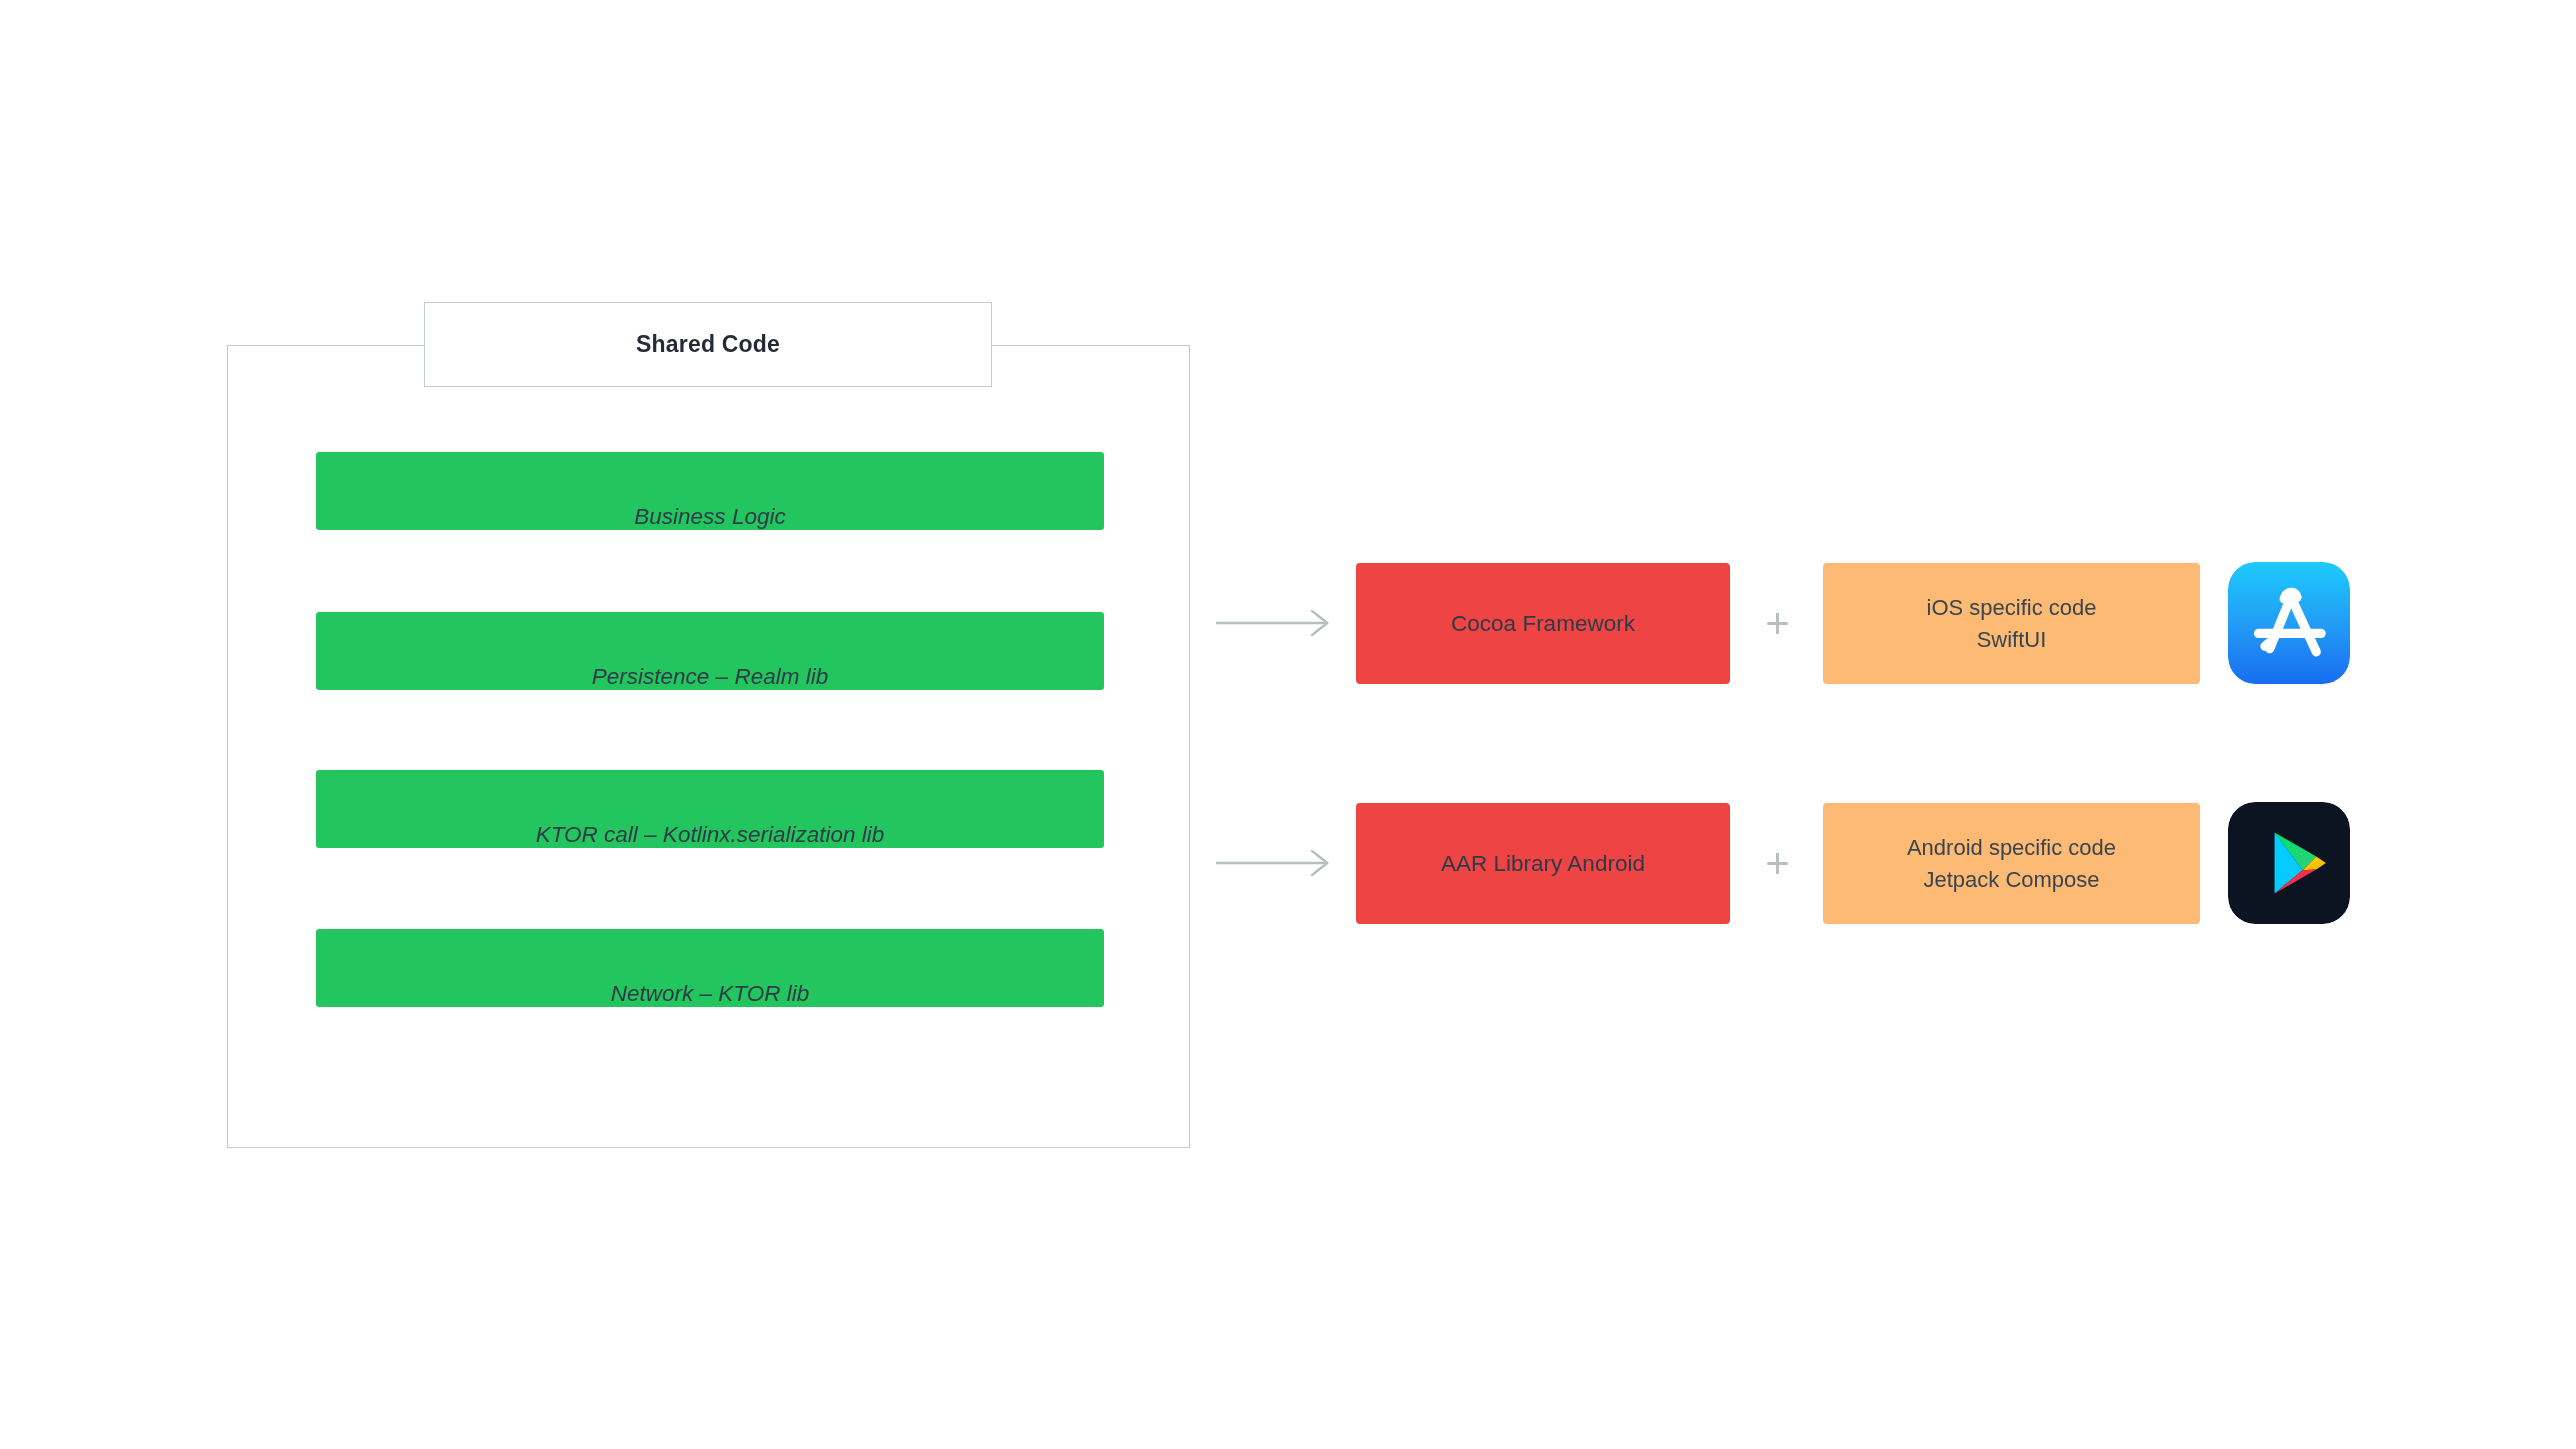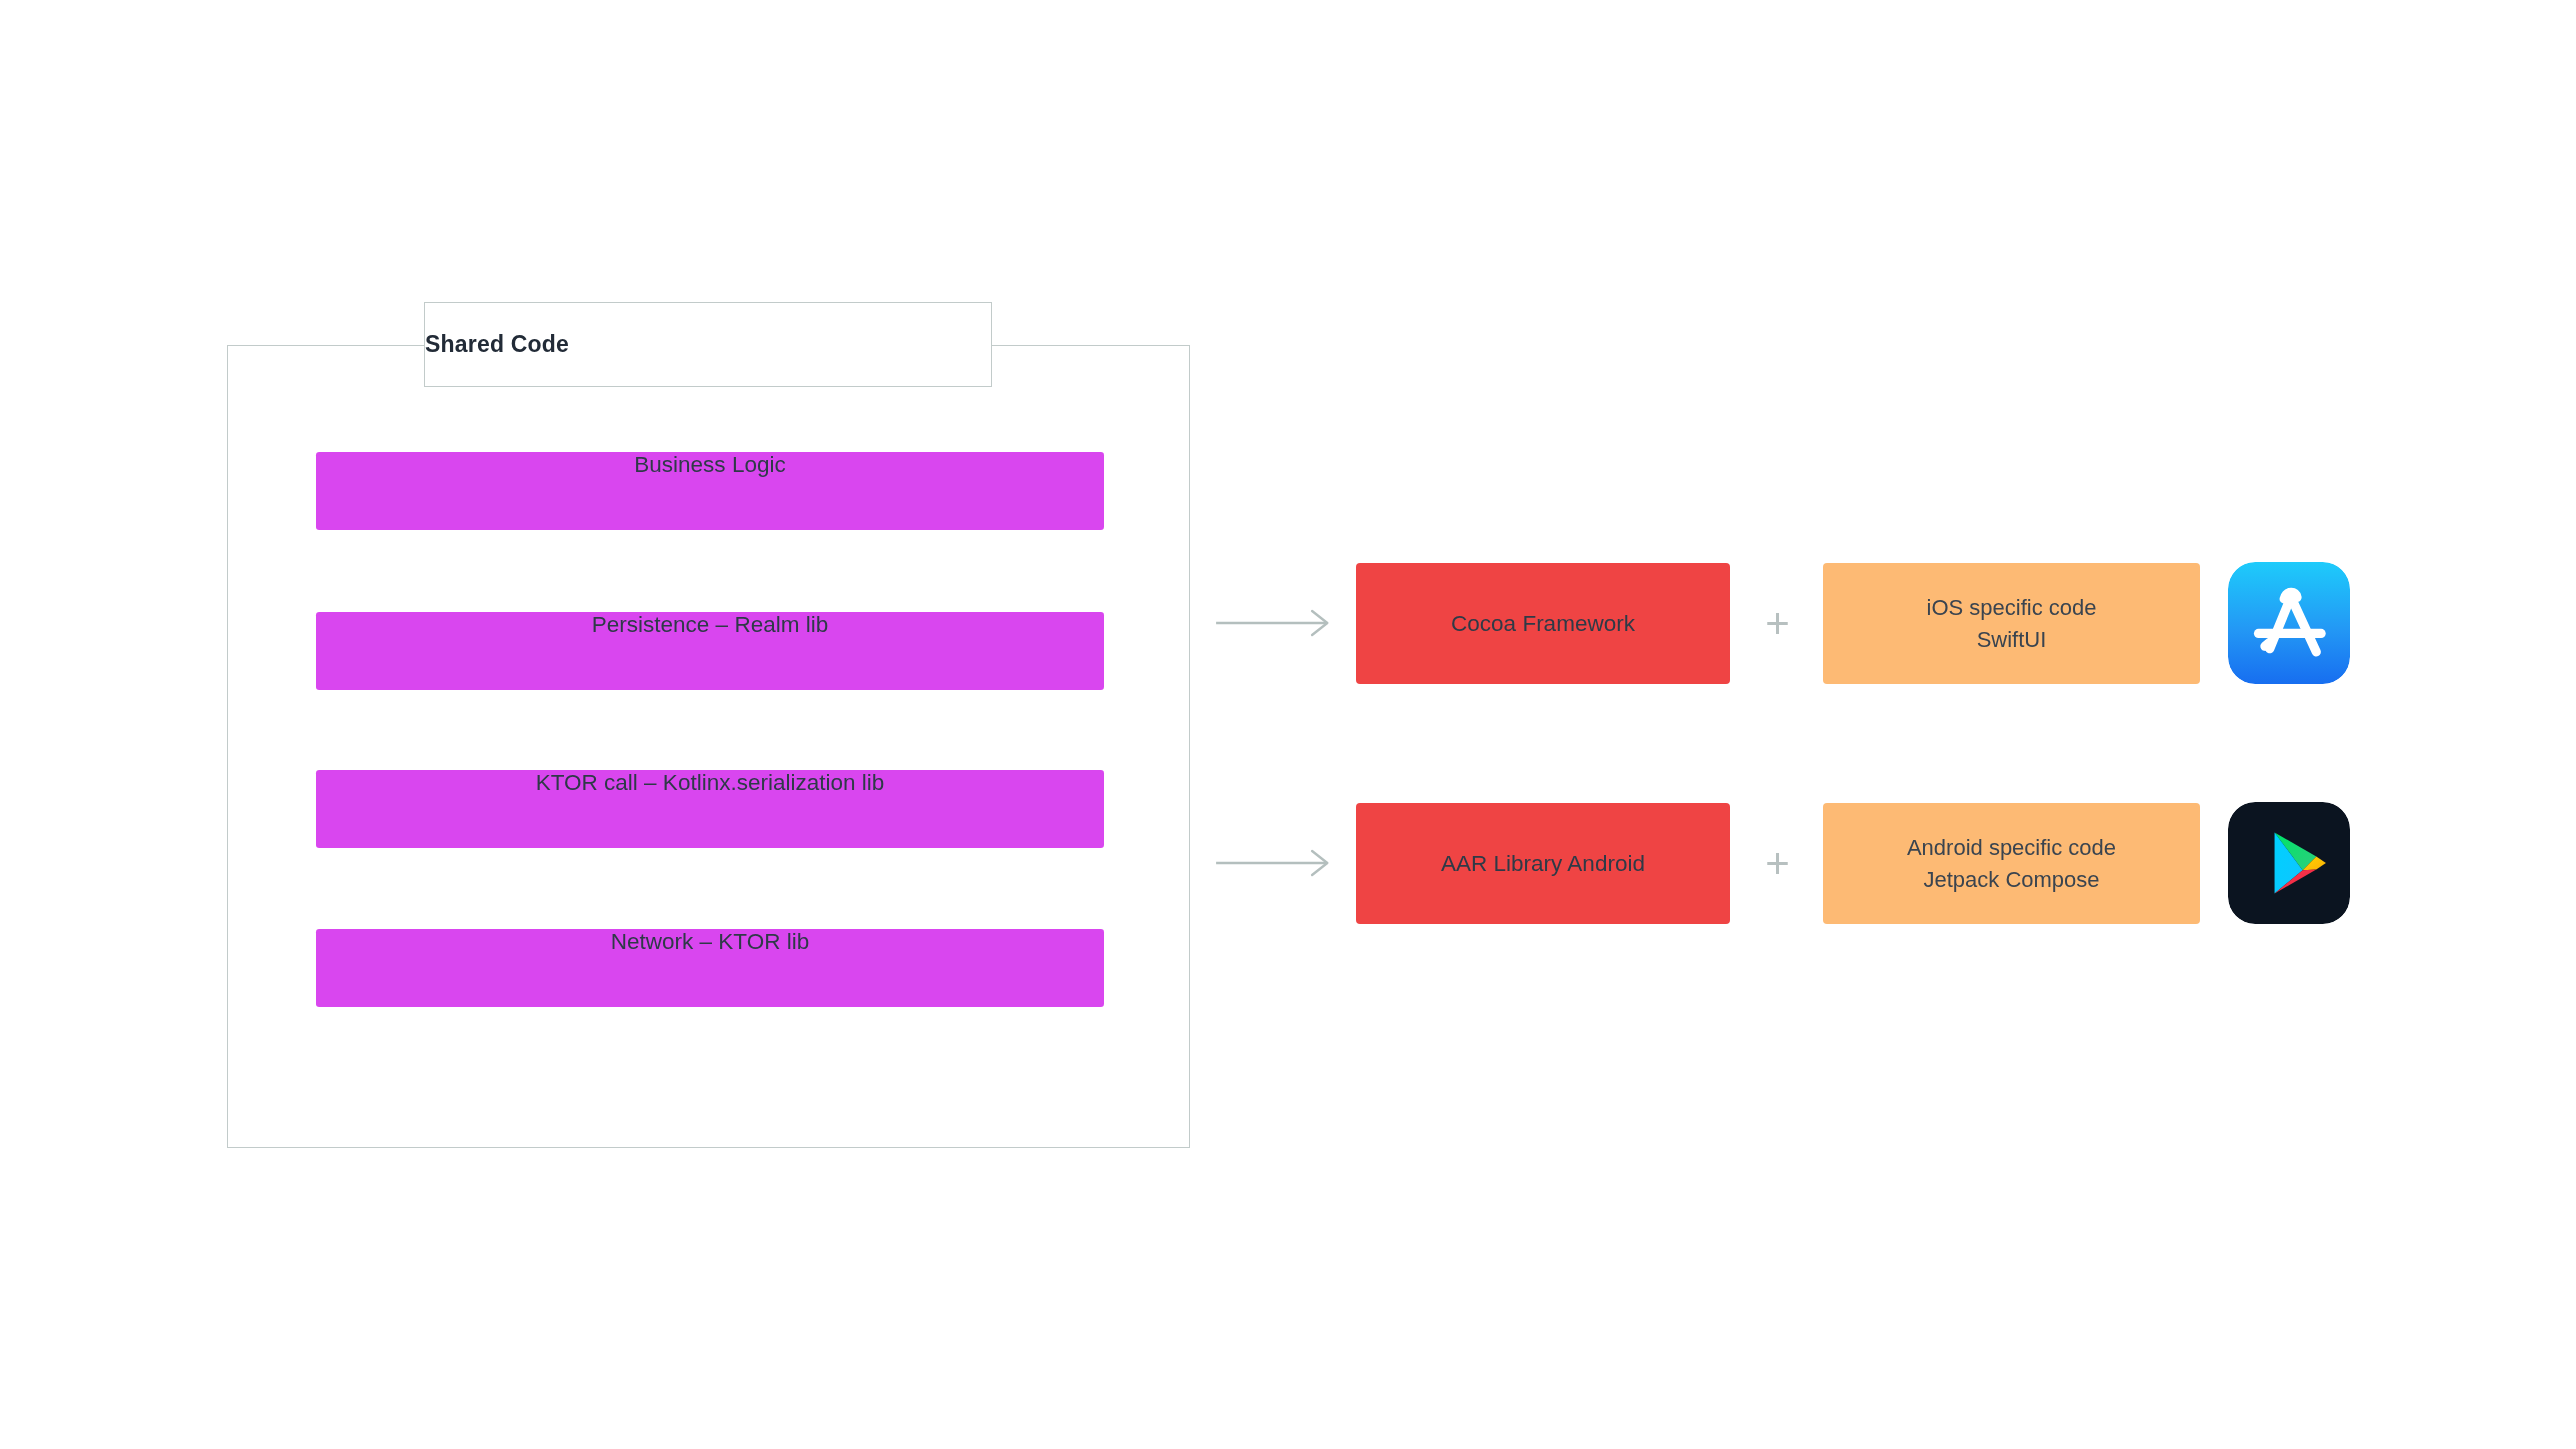--- a/index.html
+++ b/index.html
@@ -18,39 +18,40 @@
     width: 963px; height: 803px;
     border: 1.6px solid #c2cbca;
     background: transparent;
   }
   .shared-title-box {
     position: absolute;
     left: 424px; top: 302px;
     width: 568px; height: 85px;
     border: 1.6px solid #c2cbca;
     background: #ffffff;
-    display: flex; align-items: center; justify-content: flex-start;
+    display: flex; align-items: center; justify-content: center;
     z-index: 3;
   }
   .shared-title-text {
     font-size: 23px;
     font-weight: bold;
     color: #222b37;
     letter-spacing: 0.2px;
   }
 
   
   .shared-item {
     position: absolute;
     left: 316px;
     width: 788px; height: 78px;
-    background: #d946ef;
+    background: #22c55e;
     border-radius: 3.2px;
-    display: flex; align-items: flex-start; justify-content: center;
+    display: flex; align-items: flex-end; justify-content: center;
     z-index: 2;
+    font-style: italic;
   }
   .shared-item-text {
     font-size: 22.5px;
     color: #2e3a47;
     font-weight: 400;
     white-space: nowrap;
   }
 
   
   .row { position: absolute; left: 0; width: 2576px; height: 121px; }

